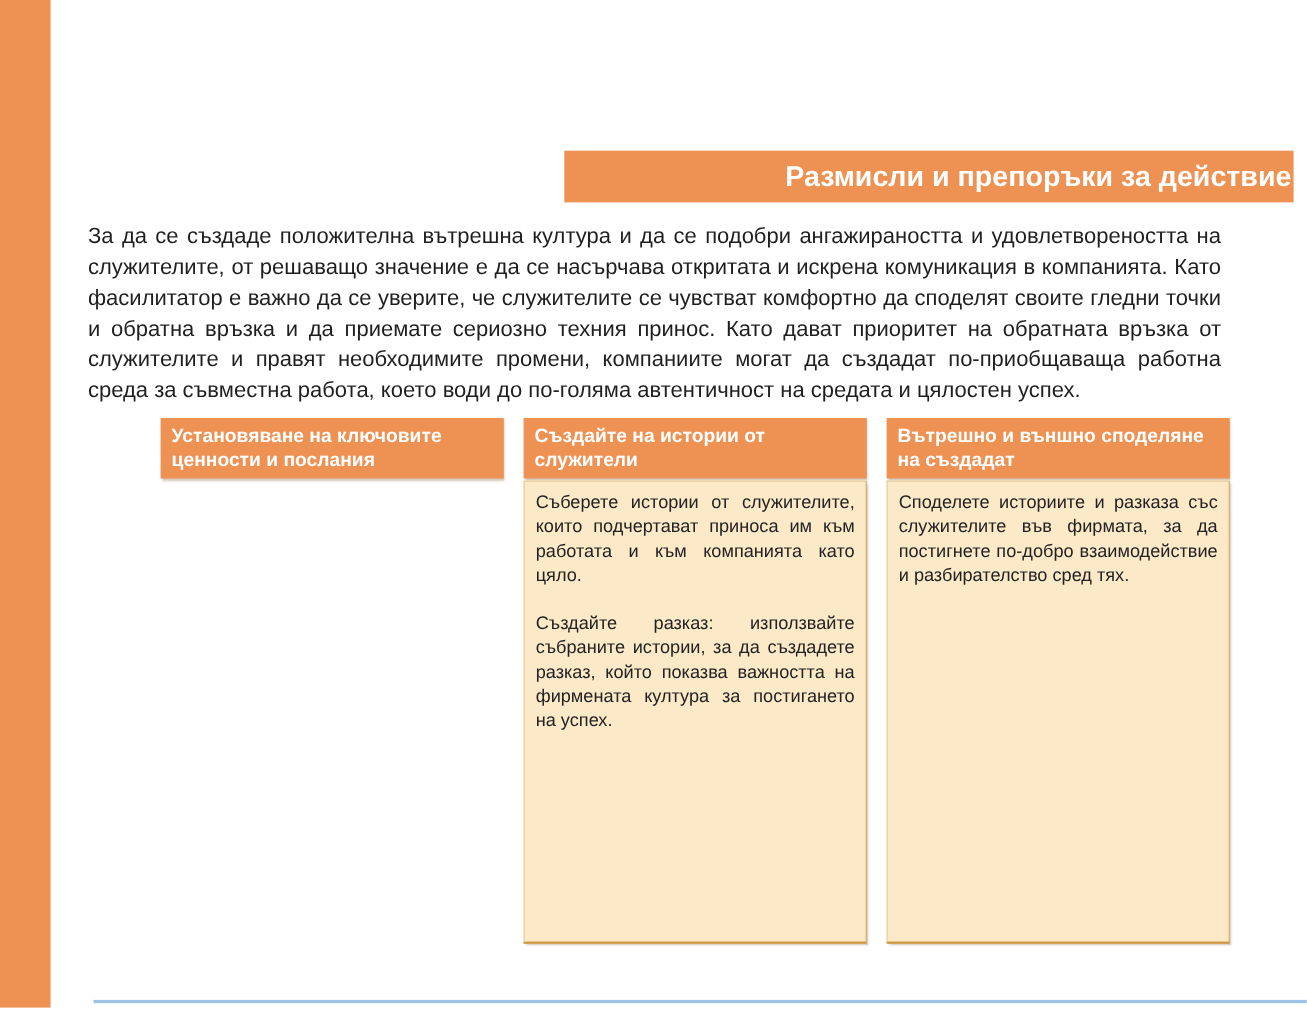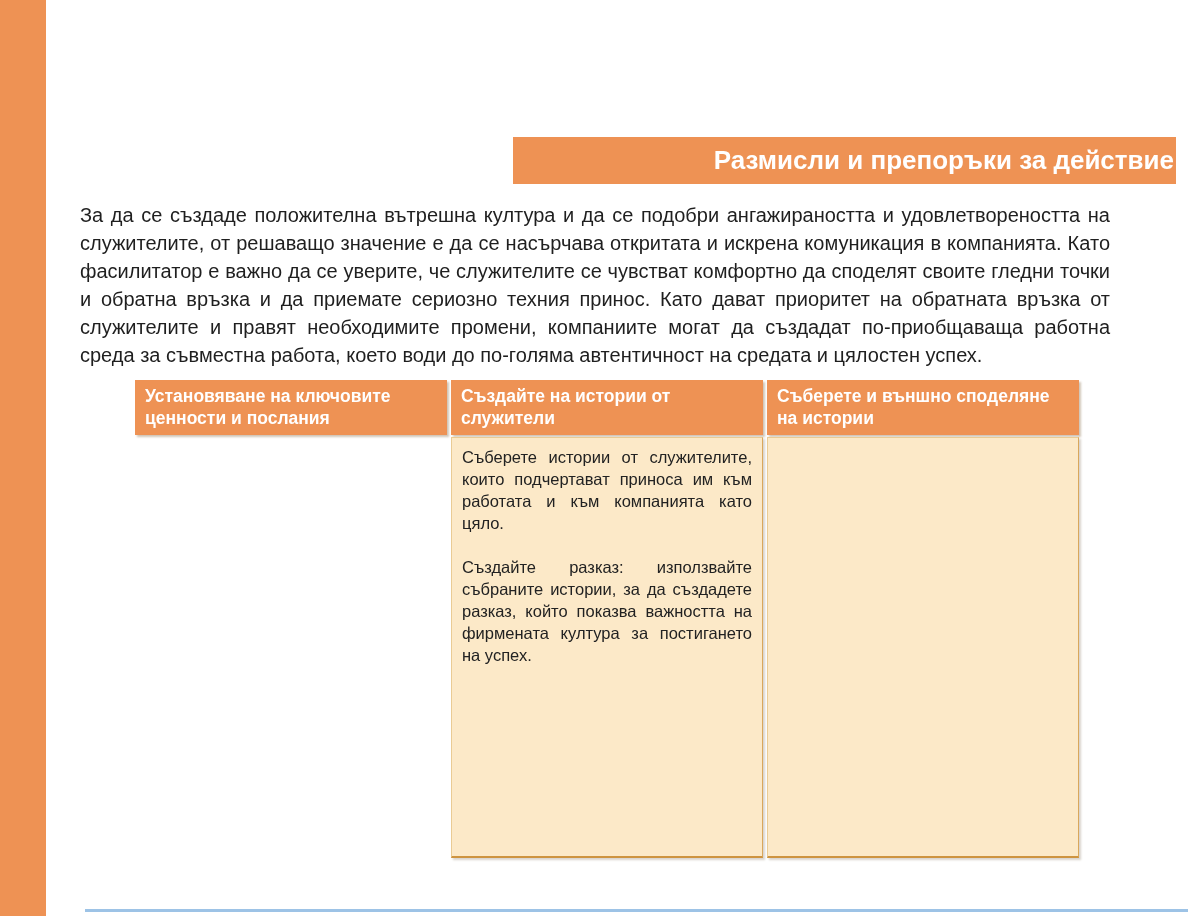--- a/index.html
+++ b/index.html
@@ -41,23 +41,23 @@
   .intro {
     position: absolute;
     left: 80px; top: 201px;
     width: 1030px;
     font-size: 20px;
     line-height: 28px;
     text-align: justify;
   }
   .cards {
     position: absolute;
-    left: 135px; top: 380px;
+    left: 146px; top: 380px;
     display: flex;
-    gap: 4px;
+    gap: 18px;
   }
   .card {
     width: 312px;
     display: flex;
     flex-direction: column;
     gap: 2px;
   }
   .card-header {
     background: #EE9254;
     color: #ffffff;
@@ -118,21 +118,22 @@
       <span>Създайте на истории от служители</span>
     </div>
     <div class="card-body">
       <p>Съберете истории от служителите, които подчертават приноса им към работата и към компанията като цяло.</p>
       <p>Създайте разказ: използвайте събраните истории, за да създадете разказ, който показва важността на фирмената култура за постигането на успех.</p>
     </div>
   </div>
 
   <div class="card">
     <div class="card-header">
-      <span>Съберете и външно споделяне на истории</span>
+      <span>Вътрешно и външно споделяне на създадат</span>
     </div>
     <div class="card-body">
+      <p>Споделете историите и разказа със служителите във фирмата, за да постигнете по-добро взаимодействие и разбирателство сред тях.</p>
     </div>
   </div>
 
 </div>
 
 <div class="bottom-line"></div>
 
 </body></html>

